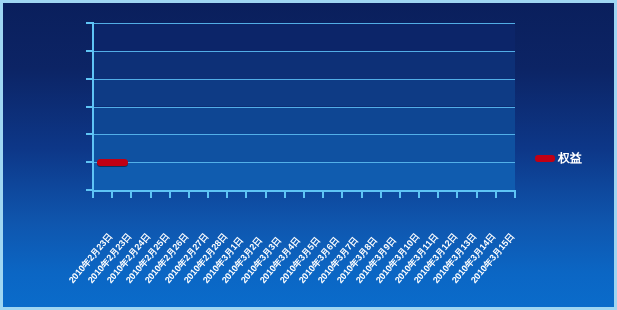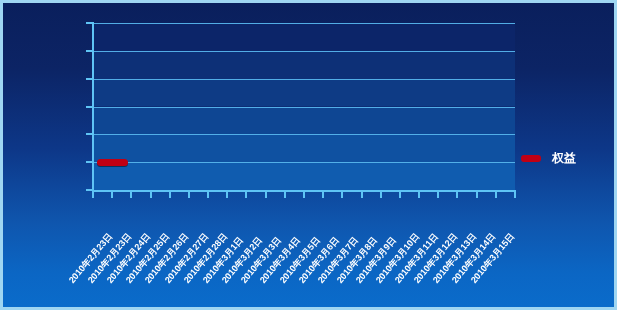--- a/index.html
+++ b/index.html
@@ -128,25 +128,25 @@
     position: absolute;
     background: #c00014;
     border-radius: 4px;
     box-shadow: 0 1px 0 rgba(0,0,0,0.45);
     z-index: 5;
   }
 
   
   .legend {
     position: absolute;
-    left: 521px;
+    left: 535px;
     top: 150px;
     display: flex;
     align-items: center;
-    gap: 11px;
+    gap: 3px;
     z-index: 5;
   }
   .legend-swatch {
     width: 20px;
     height: 7px;
     background: #c00014;
     border-radius: 3px;
   }
   .legend-label {
     color: #ffffff;

